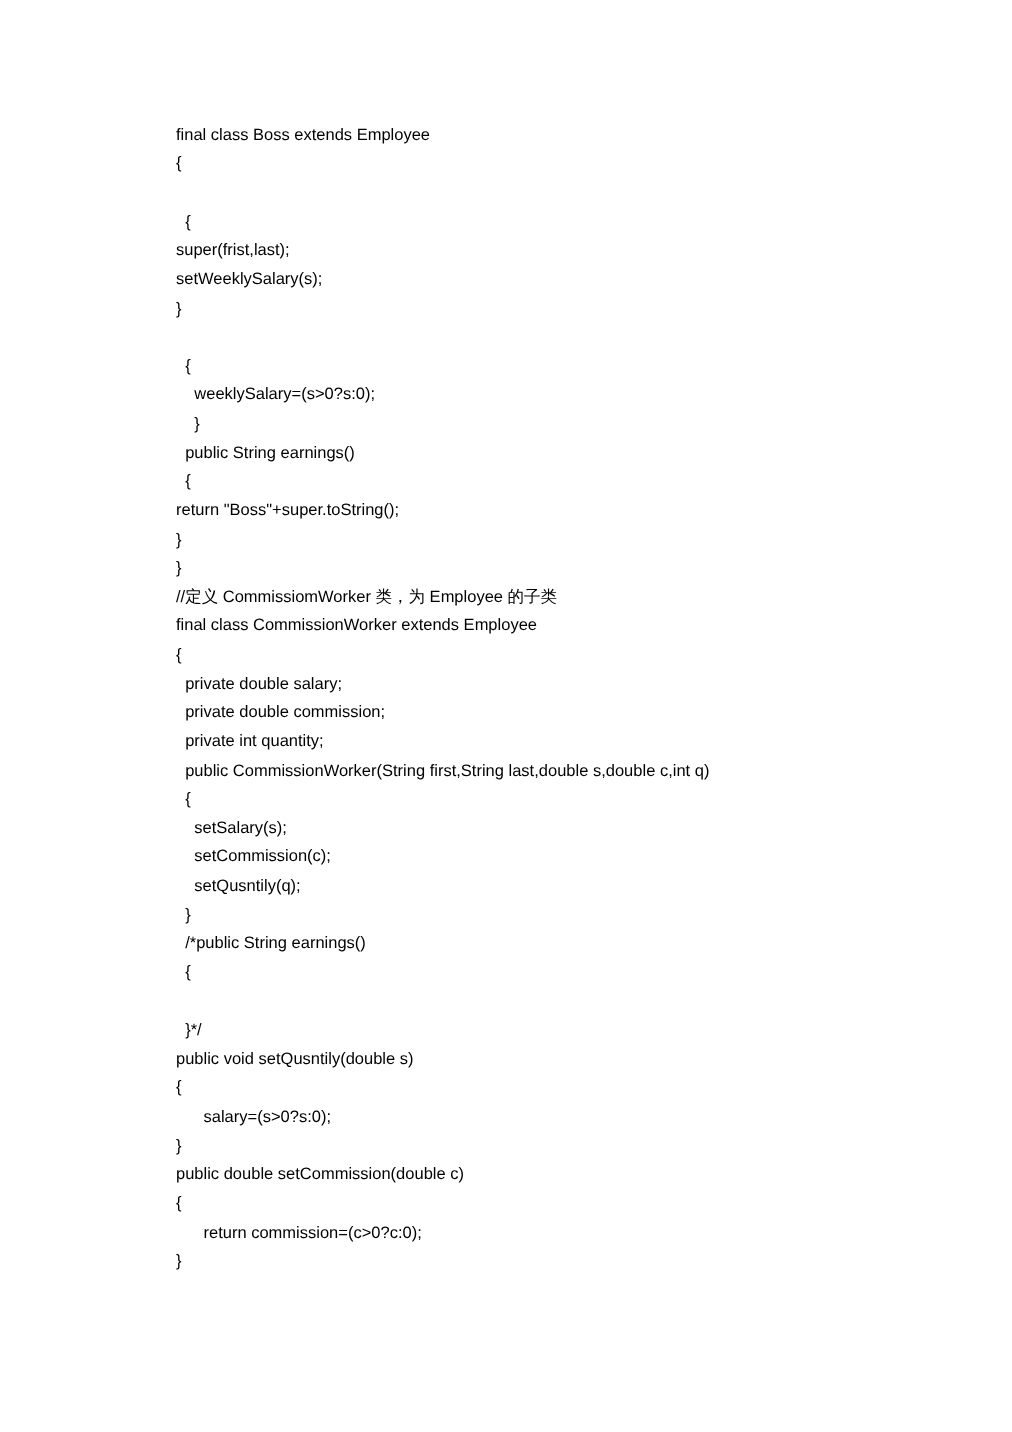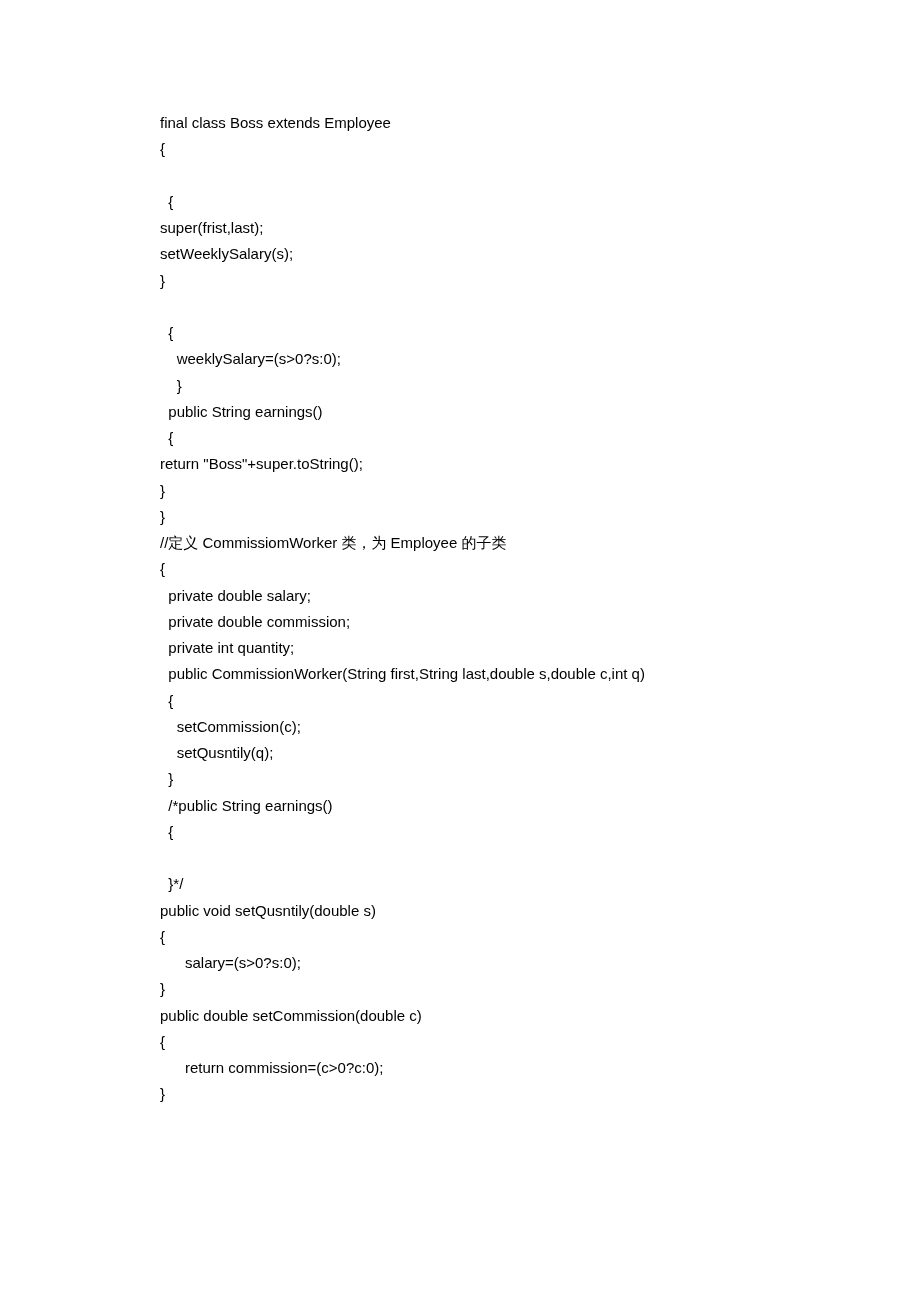--- a/index.html
+++ b/index.html
@@ -36,26 +36,28 @@
       <div class="code-line">&nbsp;</div>
       <div class="code-line">  {</div>
       <div class="code-line">    weeklySalary=(s&gt;0?s:0);</div>
       <div class="code-line">    }</div>
       <div class="code-line">  public String earnings()</div>
       <div class="code-line">  {</div>
       <div class="code-line">return "Boss"+super.toString();</div>
       <div class="code-line">}</div>
       <div class="code-line">}</div>
       <div class="code-line">//定义 CommissiomWorker 类，为 Employee 的子类</div>
+      <div class="code-line">final class CommissionWorker extends Employee</div>
       <div class="code-line">{</div>
       <div class="code-line">  private double salary;</div>
       <div class="code-line">  private double commission;</div>
       <div class="code-line">  private int quantity;</div>
       <div class="code-line">  public CommissionWorker(String first,String last,double s,double c,int q)</div>
       <div class="code-line">  {</div>
+      <div class="code-line">    setSalary(s);</div>
       <div class="code-line">    setCommission(c);</div>
       <div class="code-line">    setQusntily(q);</div>
       <div class="code-line">  }</div>
       <div class="code-line">  /*public String earnings()</div>
       <div class="code-line">  {</div>
       <div class="code-line">&nbsp;</div>
       <div class="code-line">  }*/</div>
       <div class="code-line">public void setQusntily(double s)</div>
       <div class="code-line">{</div>
       <div class="code-line">      salary=(s&gt;0?s:0);</div>

